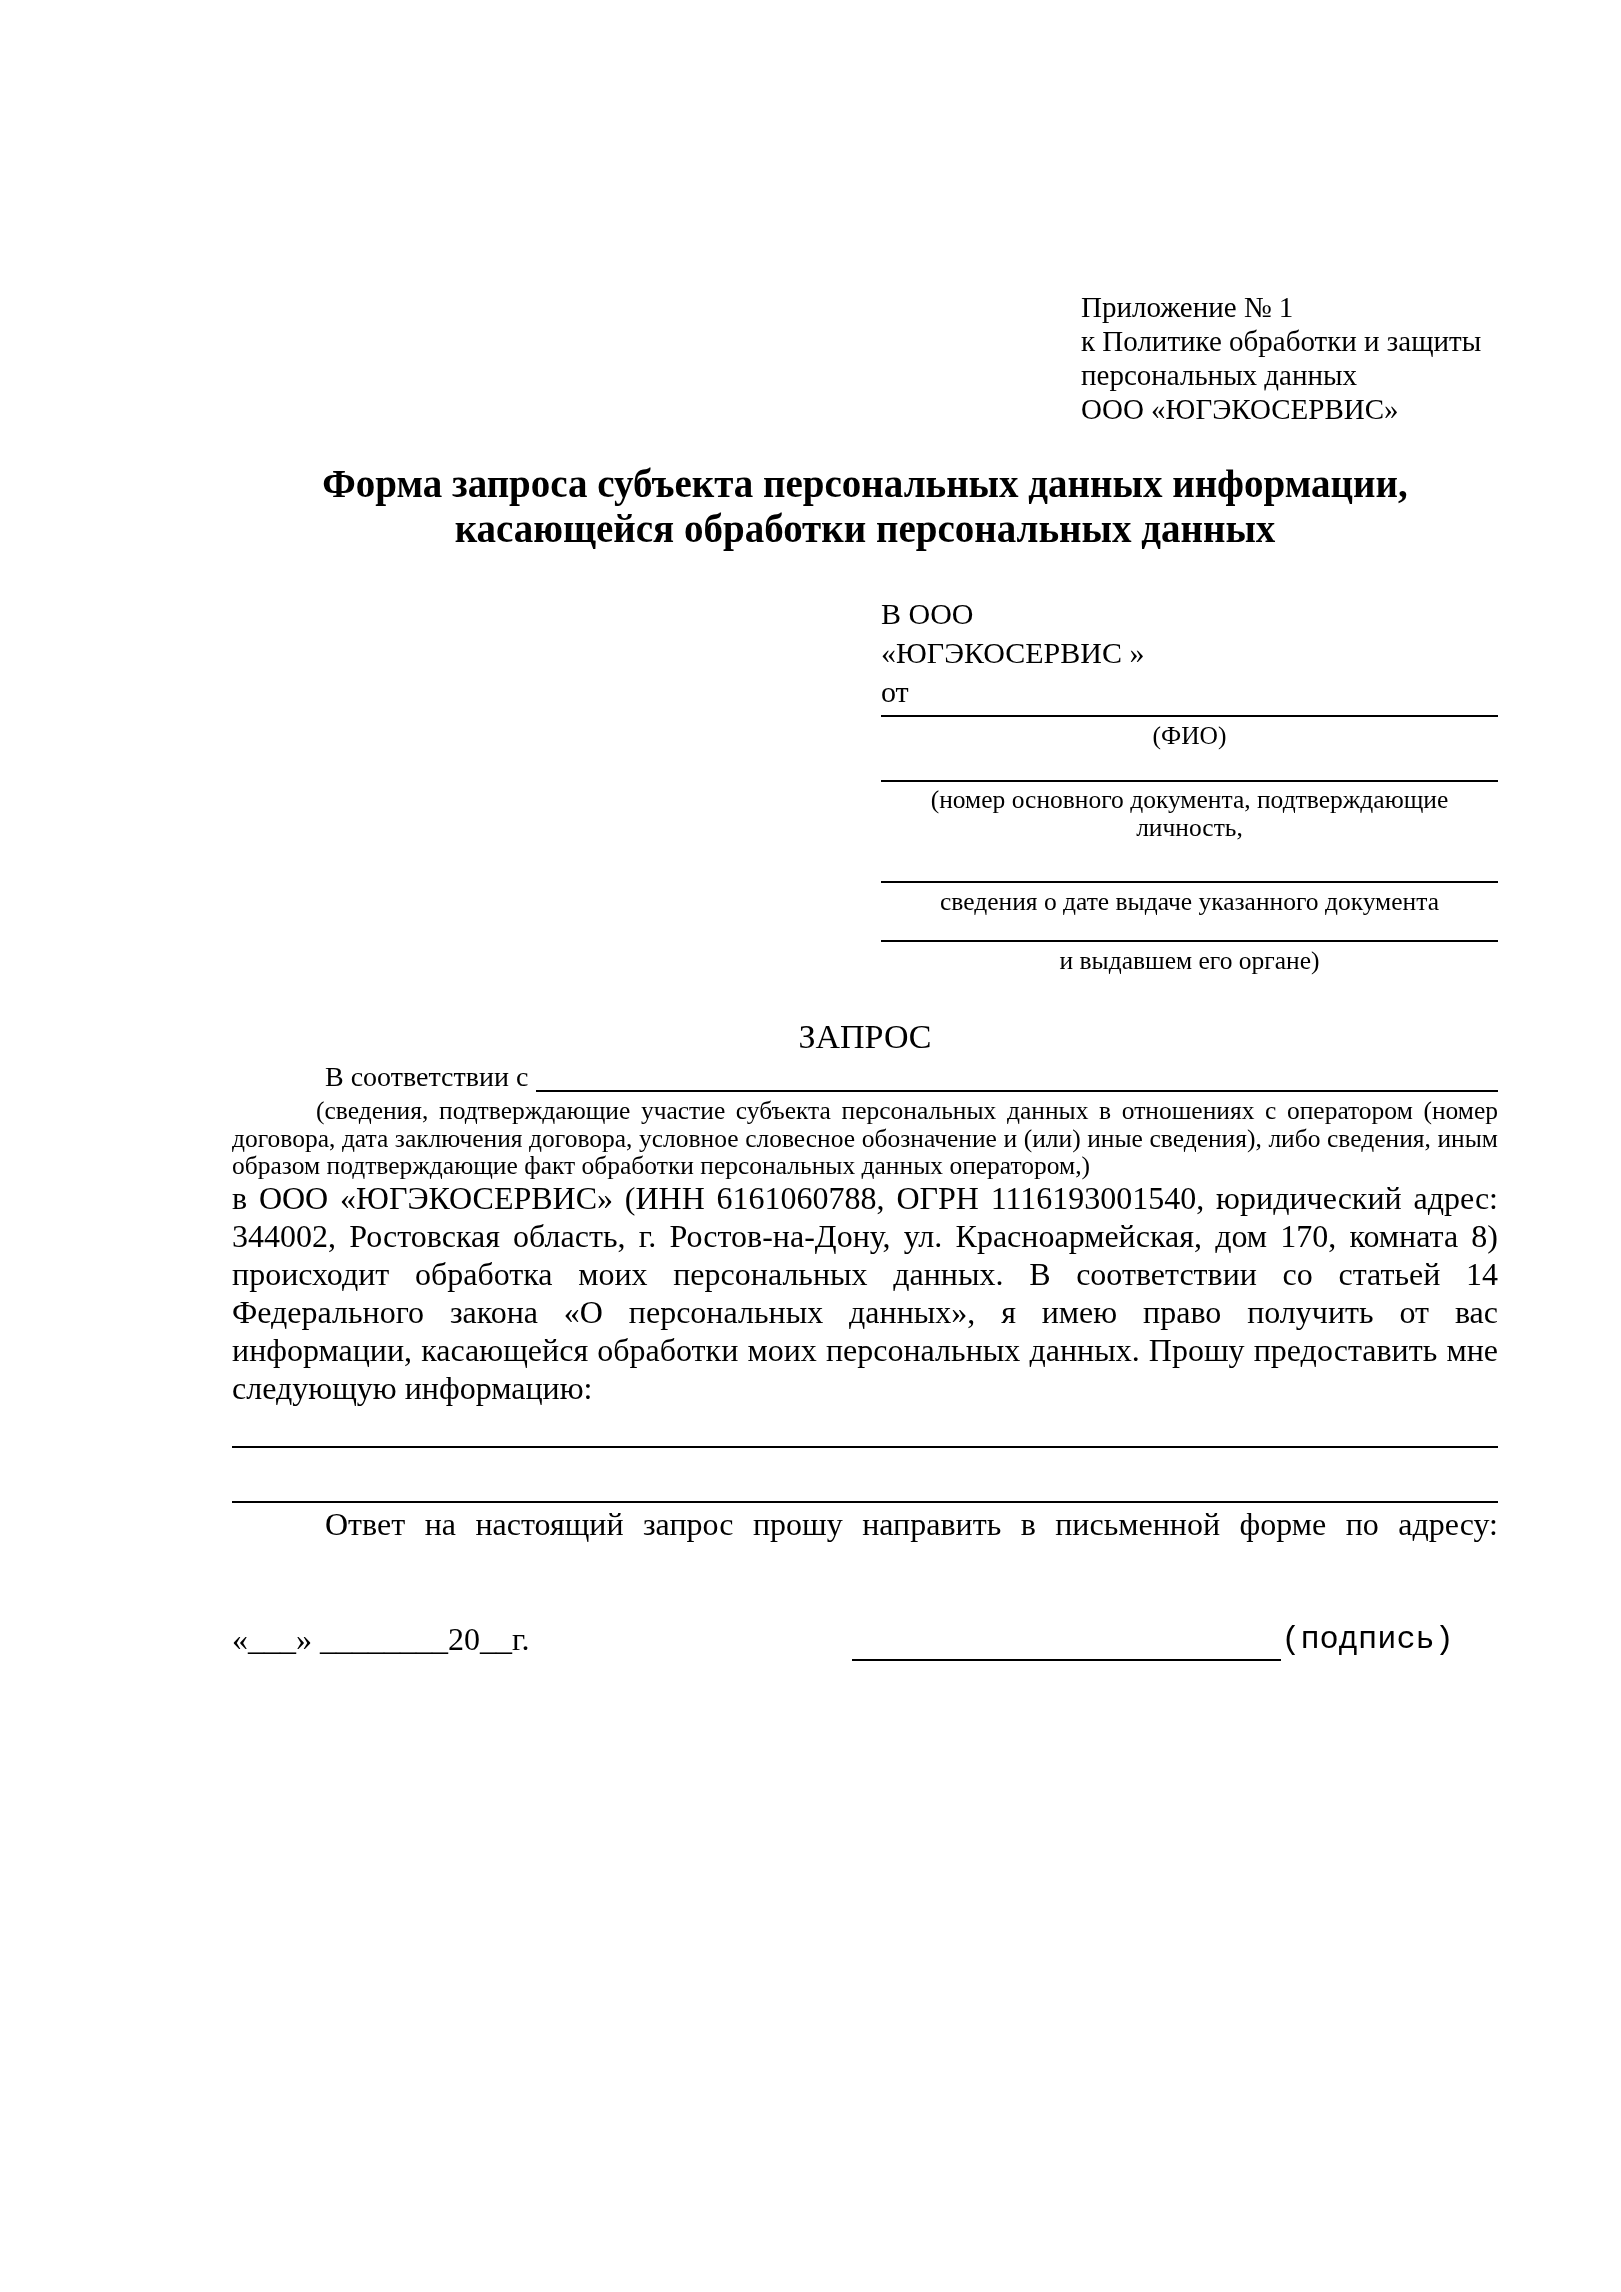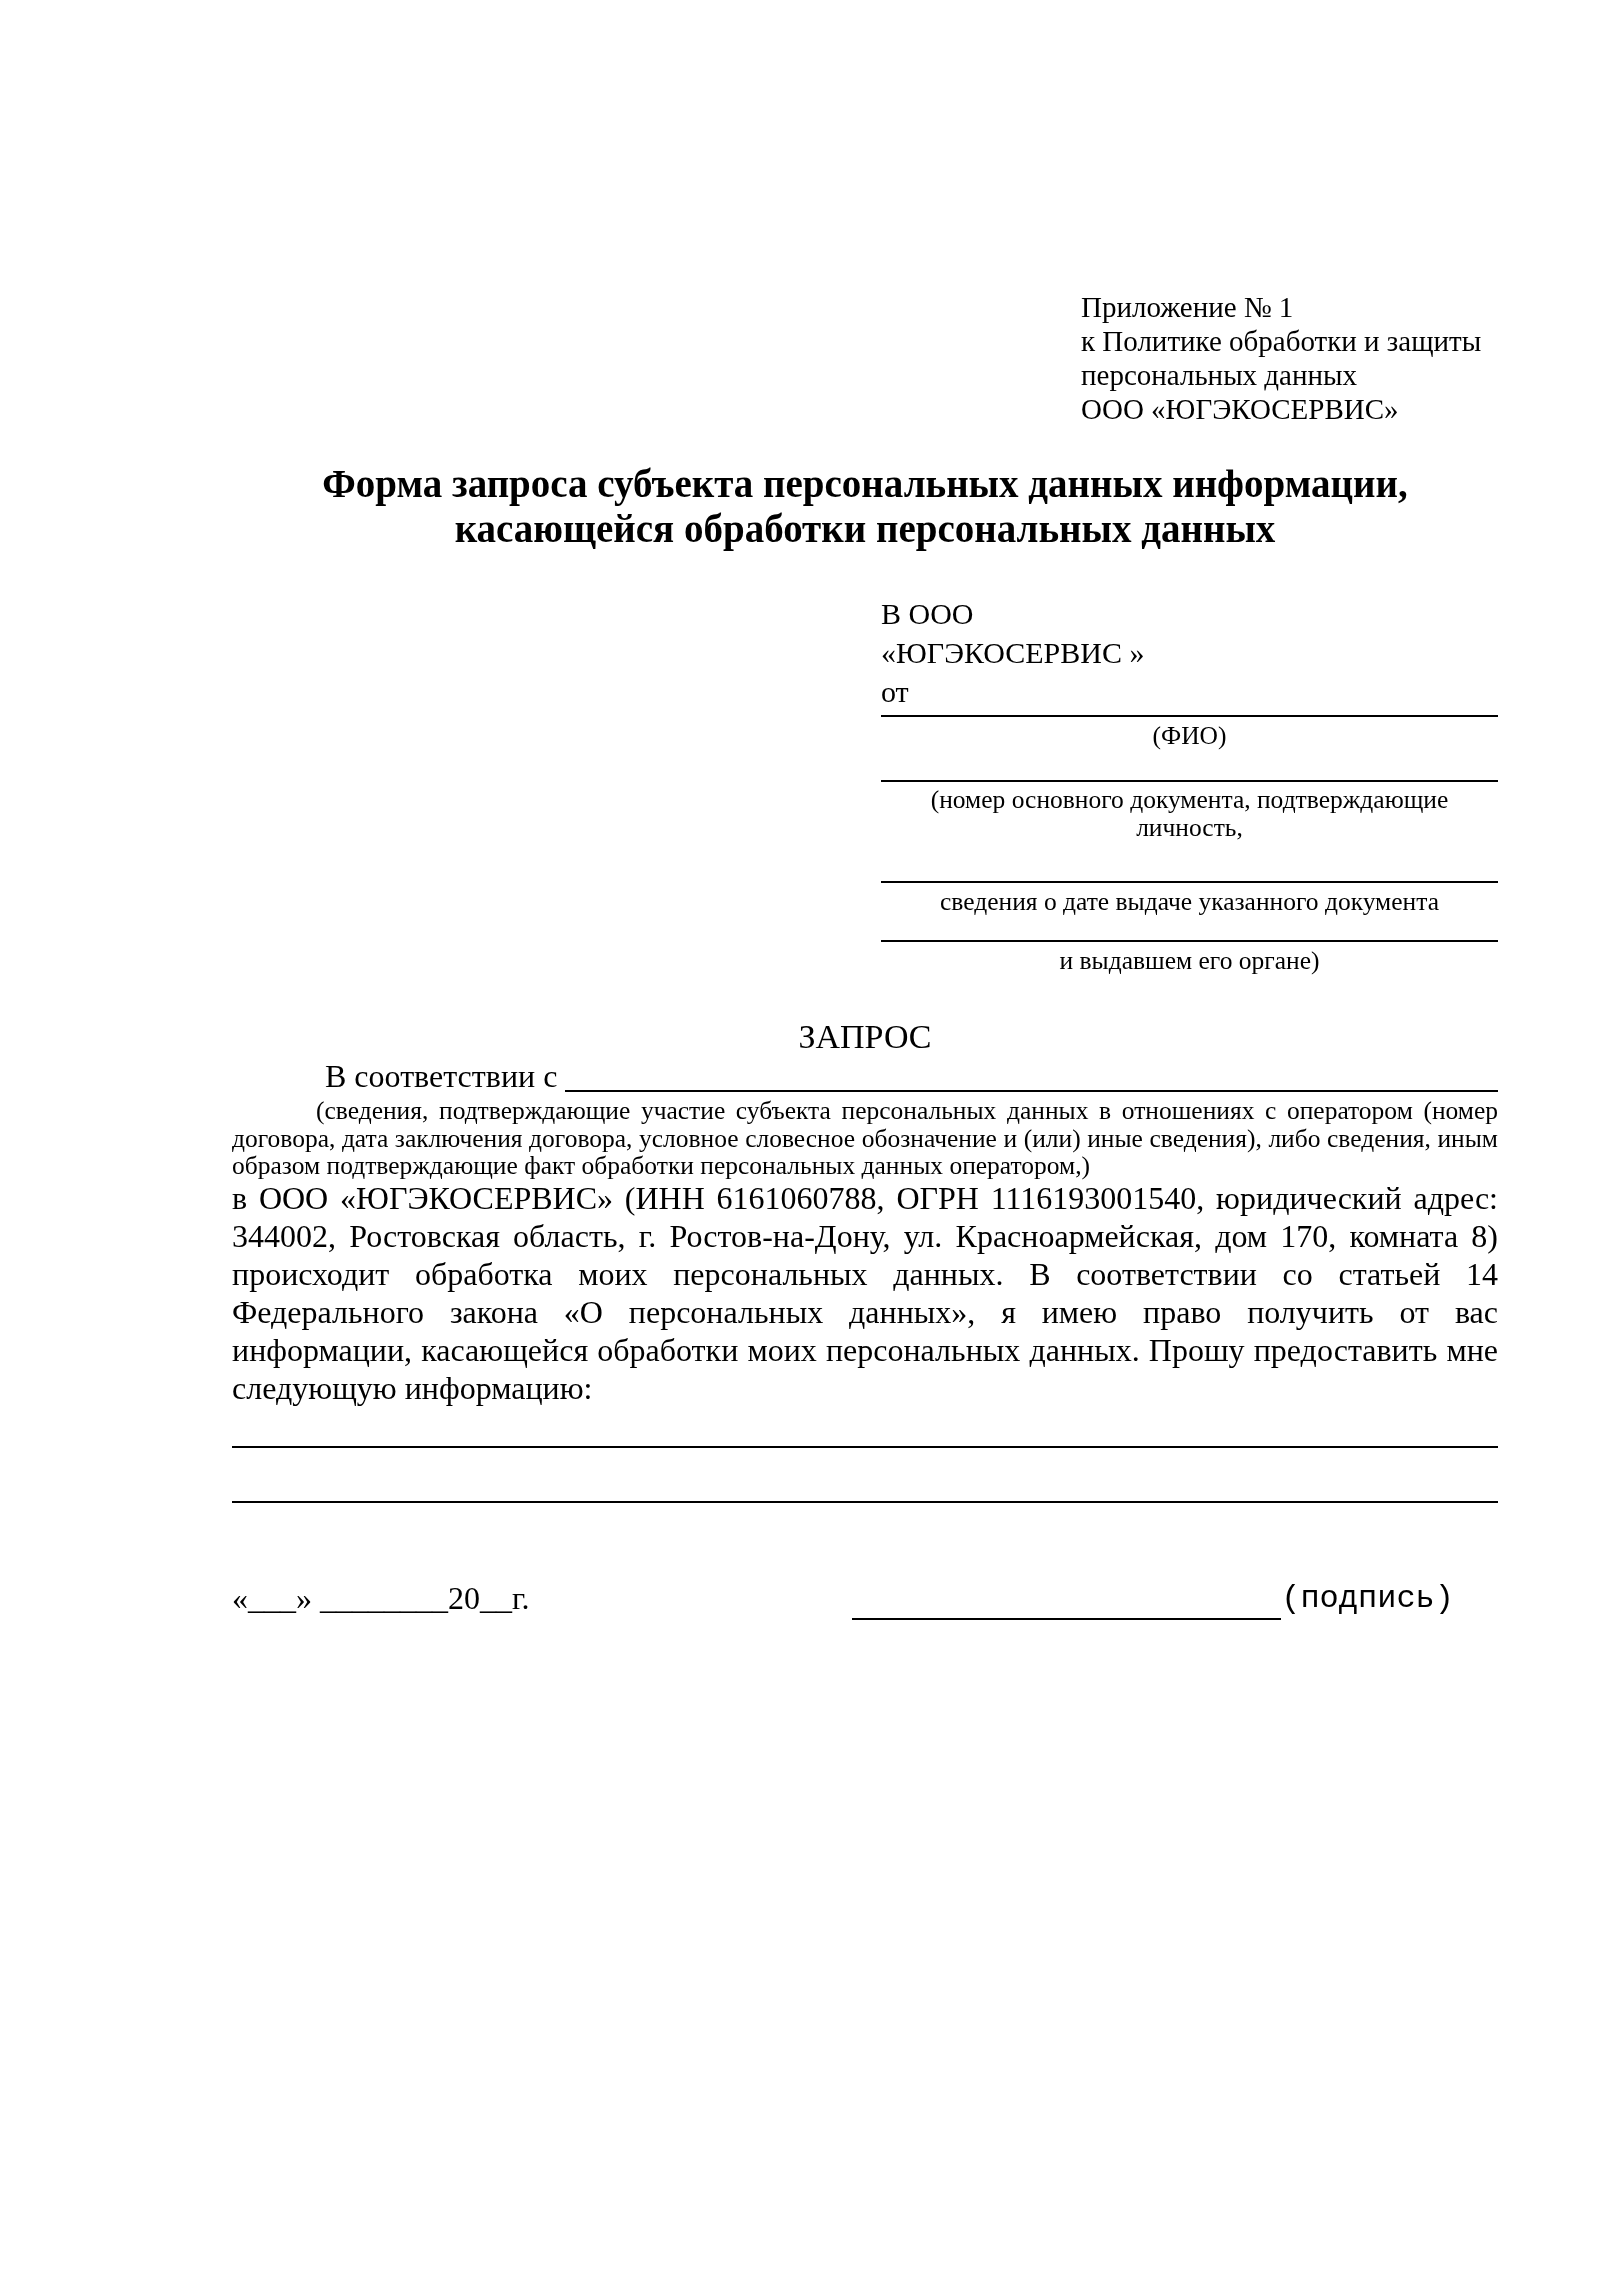--- a/index.html
+++ b/index.html
@@ -61,21 +61,21 @@
   .request-heading {
     margin-top: 43px;
     text-align: center;
     font-size: 34px;
     line-height: 39px;
   }
   .accordance {
     display: flex;
     align-items: stretch;
     height: 41px;
-    font-size: 32px;
+    font-size: 28px;
     line-height: 41px;
   }
   .accordance .label {
     padding-left: 93px;
     white-space: nowrap;
   }
   .accordance .fill {
     flex: 1;
     border-bottom: 2px solid #000;
     margin-bottom: 4.9px;
@@ -191,20 +191,21 @@
     <span class="fill"></span>
   </div>
 
   <div class="fineprint">(сведения, подтверждающие участие субъекта персональных данных в отношениях с оператором (номер договора, дата заключения договора, условное словесное обозначение и (или) иные сведения), либо сведения, иным образом подтверждающие факт обработки персональных данных оператором,)</div>
 
   <div class="bodypar">в ООО «ЮГЭКОСЕРВИС» (ИНН 6161060788, ОГРН 1116193001540, юридический адрес: 344002, Ростовская область, г. Ростов-на-Дону, ул. Красноармейская, дом 170, комната 8) происходит обработка моих персональных данных. В соответствии со статьей 14 Федерального закона «О персональных данных», я имею право получить от вас информации, касающейся обработки моих персональных данных. Прошу предоставить мне следующую информацию:</div>
 
   <div class="fullblank-a"></div>
   <div class="fullblank-b"></div>
 
+  <div class="reply-line1">Ответ на настоящий запрос прошу направить в письменной форме по адресу:</div>
 
 
   <div class="sig-row">
     <span class="date">«___» ________20__г.</span>
     <span class="sig-group">
       <span class="sig-line"></span>
       <span>(подпись)</span>
     </span>
   </div>
 

